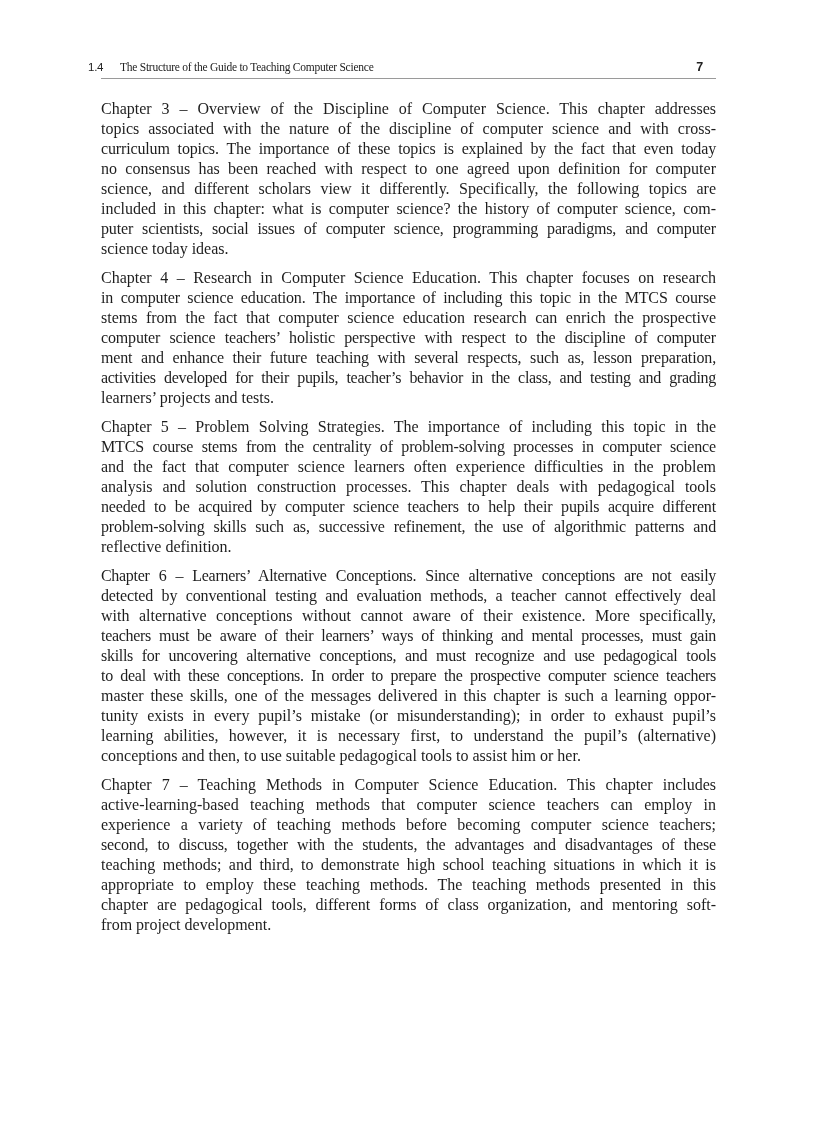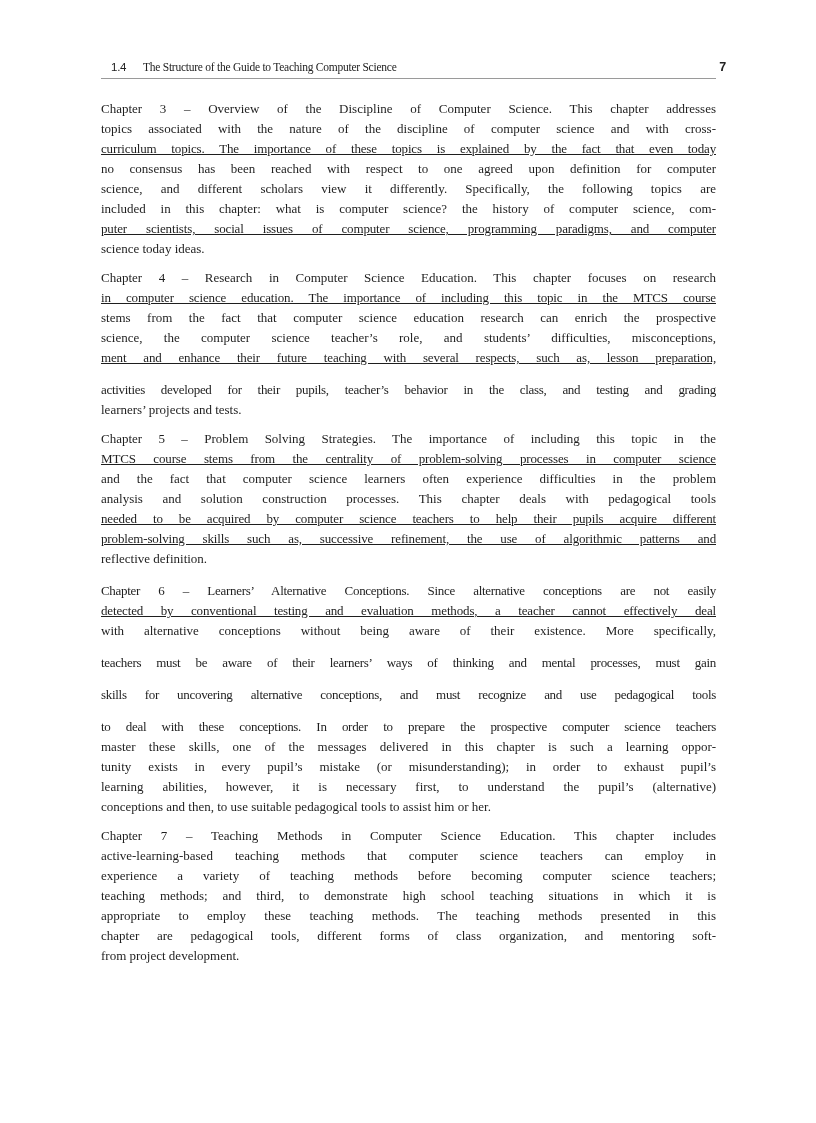--- a/index.html
+++ b/index.html
@@ -9,21 +9,21 @@
     }
     body {
       width: 816px;
       height: 1123px;
       position: relative;
       overflow: hidden;
       color: #1a1a1a;
     }
     .running-head {
       position: absolute;
-      left: 111px;
+      left: 88px;
       top: 59px;
       width: 615px;
       height: 20px;
       font-family: "Liberation Sans", sans-serif;
       font-size: 11.5px;
       letter-spacing: -0.25px;
       color: #222;
       text-align: right;
     }
     .running-head .sec {
@@ -51,45 +51,43 @@
       width: 615px;
       height: 1px;
       background: #9a9a9a;
     }
     .content {
       position: absolute;
       left: 101px;
       top: 99px;
       width: 615px;
       font-family: "Liberation Serif", serif;
-      font-size: 13px;
+      font-size: 16px;
       line-height: 20px;
       color: #1e1e1e;
     }
     .para {
       margin: 0 0 9px 0;
     }
     .line {
       display: block;
       text-align: justify;
       text-align-last: justify;
       white-space: nowrap;
       height: 20px;
       overflow: visible;
     }
     .line.last {
       text-align-last: left;
     }
     .line.tight {
       letter-spacing: -0.15px;
-      text-decoration: underline;
     }
     .line.tighter {
       letter-spacing: -0.3px;
-      margin-top: 12px;
     }
   </style>
 </head>
 <body>
 
 <header class="running-head">
   <span class="sec">1.4</span>
   <span class="title">The Structure of the Guide to Teaching Computer Science</span>
   <span class="pageno">7</span>
 </header>
@@ -105,52 +103,53 @@
     <span class="line">science, and different scholars view it differently. Specifically, the following topics are</span>
     <span class="line">included in this chapter: what is computer science? the history of computer science, com-</span>
     <span class="line tight">puter scientists, social issues of computer science, programming paradigms, and computer</span>
     <span class="line last">science today ideas.</span>
   </p>
 
   <p class="para">
     <span class="line">Chapter 4 – Research in Computer Science Education.  This chapter focuses on research</span>
     <span class="line tight">in computer science education. The importance of including this topic in the MTCS course</span>
     <span class="line">stems from the fact that computer science education research can enrich the prospective</span>
-    <span class="line">science, the computer science teacher’s role, and students’ difficulties, misconceptions,</span>
+    <span class="line tight">computer science teachers’ holistic perspective with respect to the discipline of computer</span>
     <span class="line tight">ment and enhance their future teaching with several respects, such as, lesson preparation,</span>
     <span class="line tighter">activities developed for their pupils, teacher’s behavior in the class, and testing and grading</span>
     <span class="line last">learners’ projects and tests.</span>
   </p>
 
   <p class="para">
     <span class="line">Chapter 5 – Problem Solving Strategies.  The importance of including this topic in the</span>
     <span class="line tight">MTCS course stems from the centrality of problem-solving processes in computer science</span>
     <span class="line">and the fact that computer science learners often experience difficulties in the problem</span>
     <span class="line">analysis and solution construction processes. This chapter deals with pedagogical tools</span>
     <span class="line tight">needed to be acquired by computer science teachers to help their pupils acquire different</span>
     <span class="line tight">problem-solving skills such as, successive refinement, the use of algorithmic patterns and</span>
     <span class="line last">reflective definition.</span>
   </p>
 
   <p class="para">
     <span class="line tighter">Chapter 6 – Learners’ Alternative Conceptions.   Since alternative conceptions are not easily</span>
     <span class="line tight">detected by conventional testing and evaluation methods, a teacher cannot effectively deal</span>
-    <span class="line">with alternative conceptions without being aware of their existence. More specifically,</span>
+    <span class="line">with alternative conceptions without cannot aware of their existence. More specifically,</span>
     <span class="line tighter">teachers must be aware of their learners’ ways of thinking and mental processes, must gain</span>
     <span class="line tighter">skills for uncovering alternative conceptions, and must recognize and use pedagogical tools</span>
     <span class="line tighter">to deal with these conceptions. In order to prepare the prospective computer science teachers</span>
     <span class="line">master these skills, one of the messages delivered in this chapter is such a learning oppor-</span>
     <span class="line">tunity exists in every pupil’s mistake (or misunderstanding); in order to exhaust pupil’s</span>
     <span class="line">learning abilities, however, it is necessary first, to understand the pupil’s (alternative)</span>
     <span class="line last">conceptions and then, to use suitable pedagogical tools to assist him or her.</span>
   </p>
 
   <p class="para">
     <span class="line">Chapter 7 – Teaching Methods in Computer Science Education.  This chapter includes</span>
     <span class="line">active-learning-based teaching methods that computer science teachers can employ in</span>
     <span class="line">experience a variety of teaching methods before becoming computer science teachers;</span>
+    <span class="line tight">second, to discuss, together with the students, the advantages and disadvantages of these</span>
     <span class="line">teaching methods; and third, to demonstrate high school teaching situations in which it is</span>
     <span class="line">appropriate to employ these teaching methods. The teaching methods presented in this</span>
     <span class="line">chapter are pedagogical tools, different forms of class organization, and mentoring soft-</span>
     <span class="line last">from project development.</span>
   </p>
 
 </main>
 
 </body></html>

